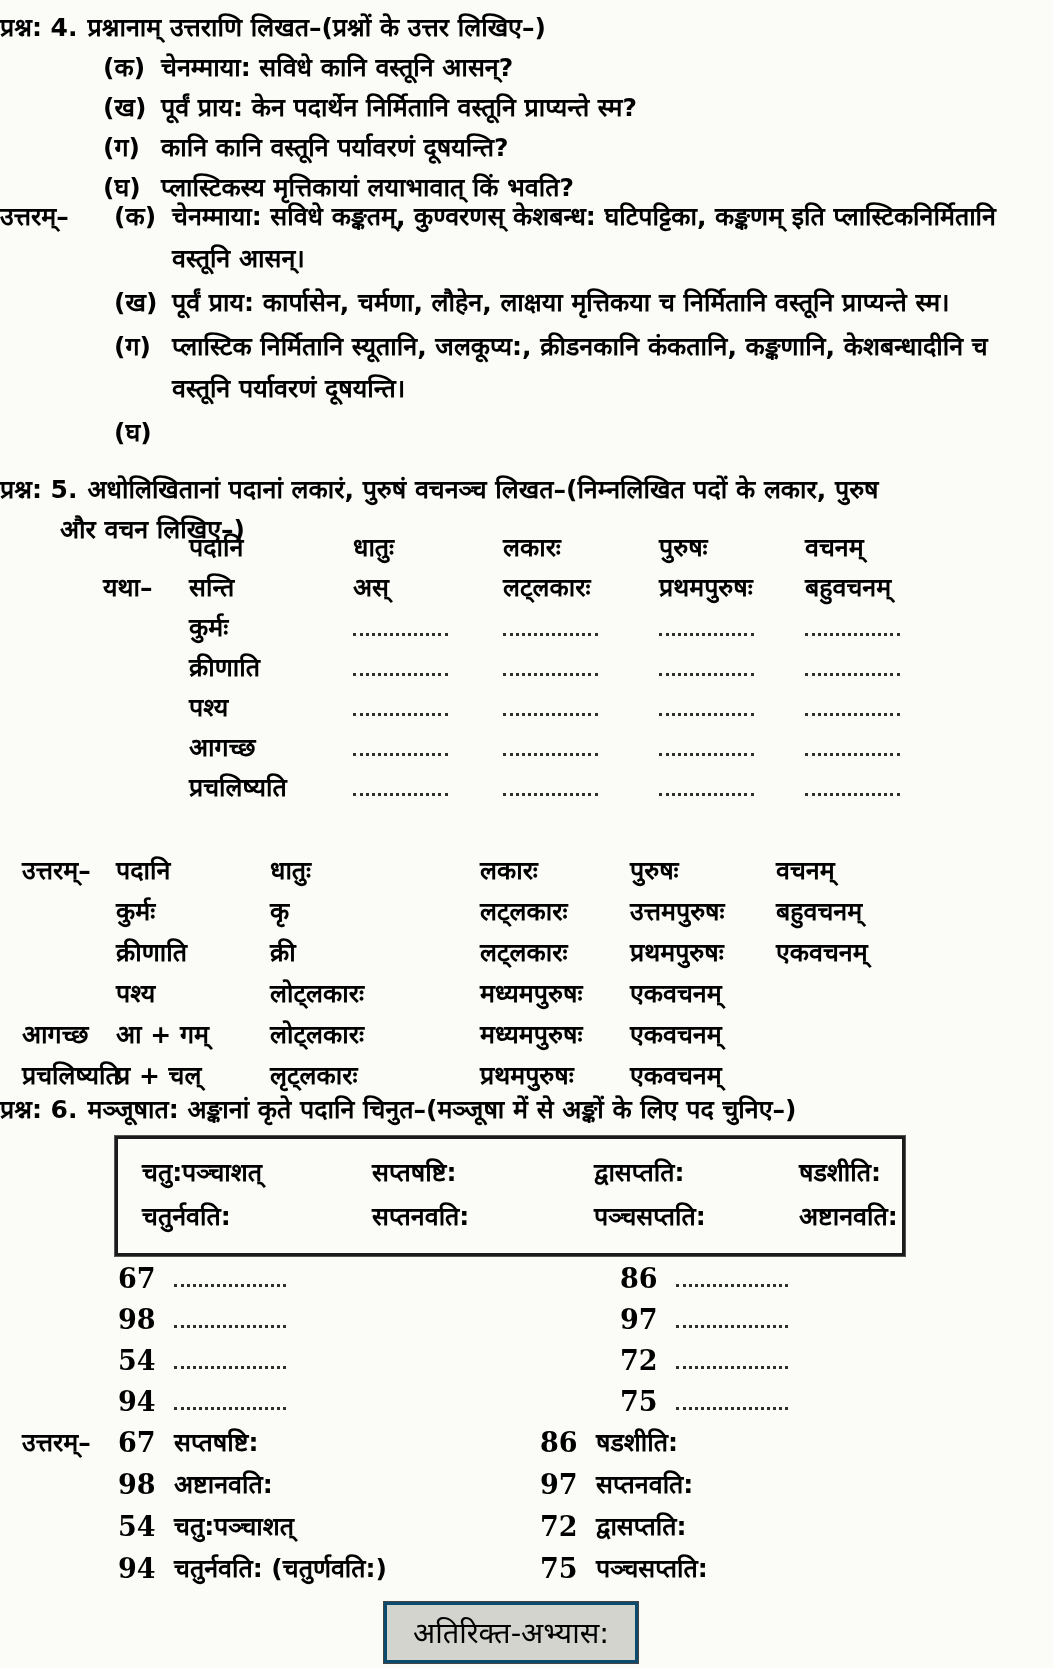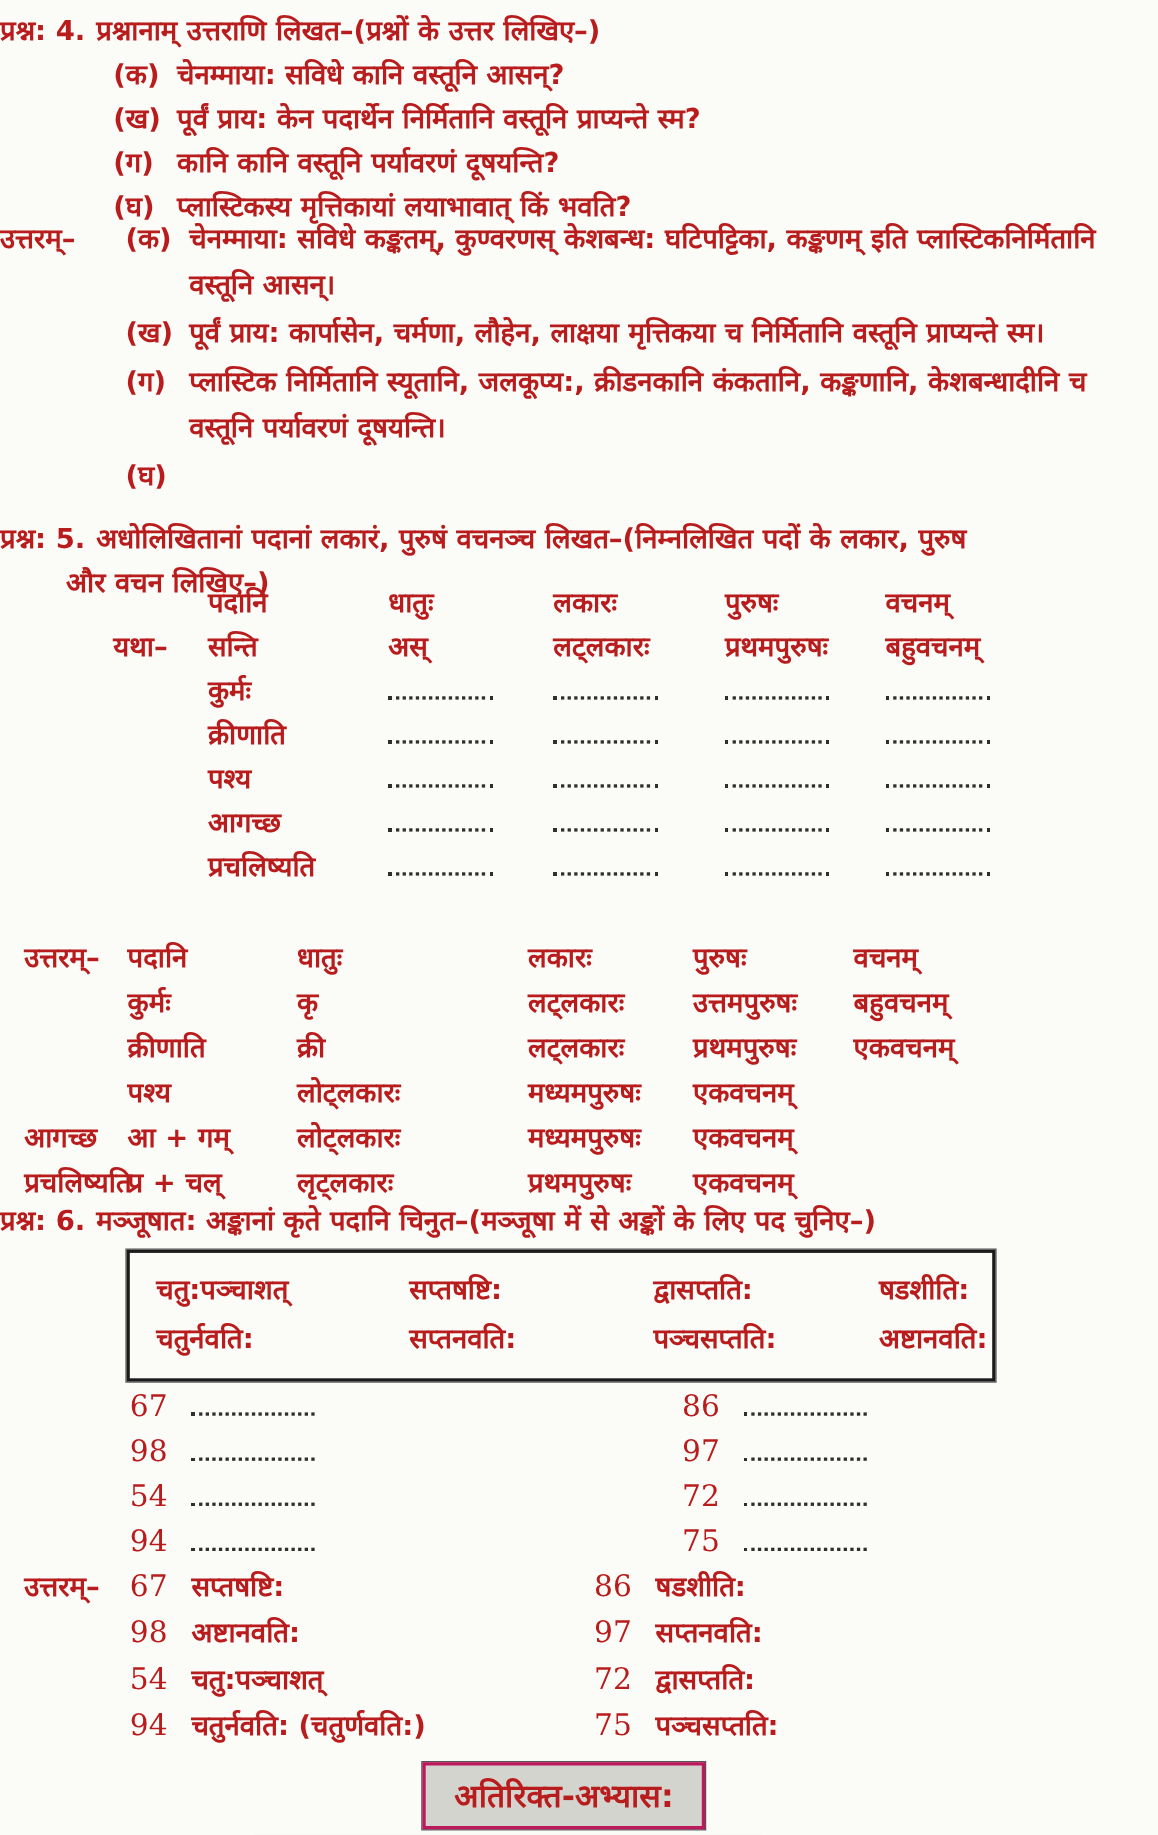--- a/index.html
+++ b/index.html
@@ -2,21 +2,21 @@
 <html><head>
 <meta charset="utf-8">
 <style>
   html,body { margin:0; padding:0; }
   body { background:#e8e8e4; }
   .page {
     position:relative;
     width:1053px; height:1668px;
     margin:0 auto;
     background:#fbfbf8;
-    color:#b91c1c;
+    color:#000000;
     font-family:"DejaVu Sans","Liberation Sans",sans-serif;
     font-weight:600;
     font-size:25px;
     overflow:hidden;
   }
   .sec { position:absolute; left:0; width:1053px; }
 
   
   .qhead { display:flex; gap:10px; font-weight:700; line-height:40px; white-space:nowrap; }
   .qhead .qlabel { flex:none; }
@@ -56,30 +56,30 @@
 
   
   .fill-grid { margin-left:118px; display:grid; grid-template-columns:56px 446px 56px 1fr; }
   .fill-grid > span { line-height:41px; height:41px; }
 
   
   .a6-grid { margin-left:22px; display:grid; grid-template-columns:96px 56px 366px 56px 1fr; }
   .a6-grid > span { line-height:42px; height:42px; }
   .a6-grid .alabel { font-weight:700; }
 
-  .num { font-family:"DejaVu Serif","Liberation Serif",serif; font-weight:400; font-size:27px; }
+  .num { font-family:"DejaVu Serif","Liberation Serif",serif; font-weight:700; font-size:27px; }
 
   
   .badge {
     position:absolute; top:1602px; left:384px;
-    border:3px solid #be185d;
+    border:3px solid #0c4a6e;
     box-shadow:0 0 0 1px #444;
     background:#d4d4cf;
     padding:7px 26px 9px;
-    font-size:29px; font-weight:700;
+    font-size:29px; font-weight:400;
     white-space:nowrap;
   }
 </style>
 </head>
 <body>
 
 <div class="page">
 
   <div class="sec" style="top:8px;">
     <div class="qhead">

